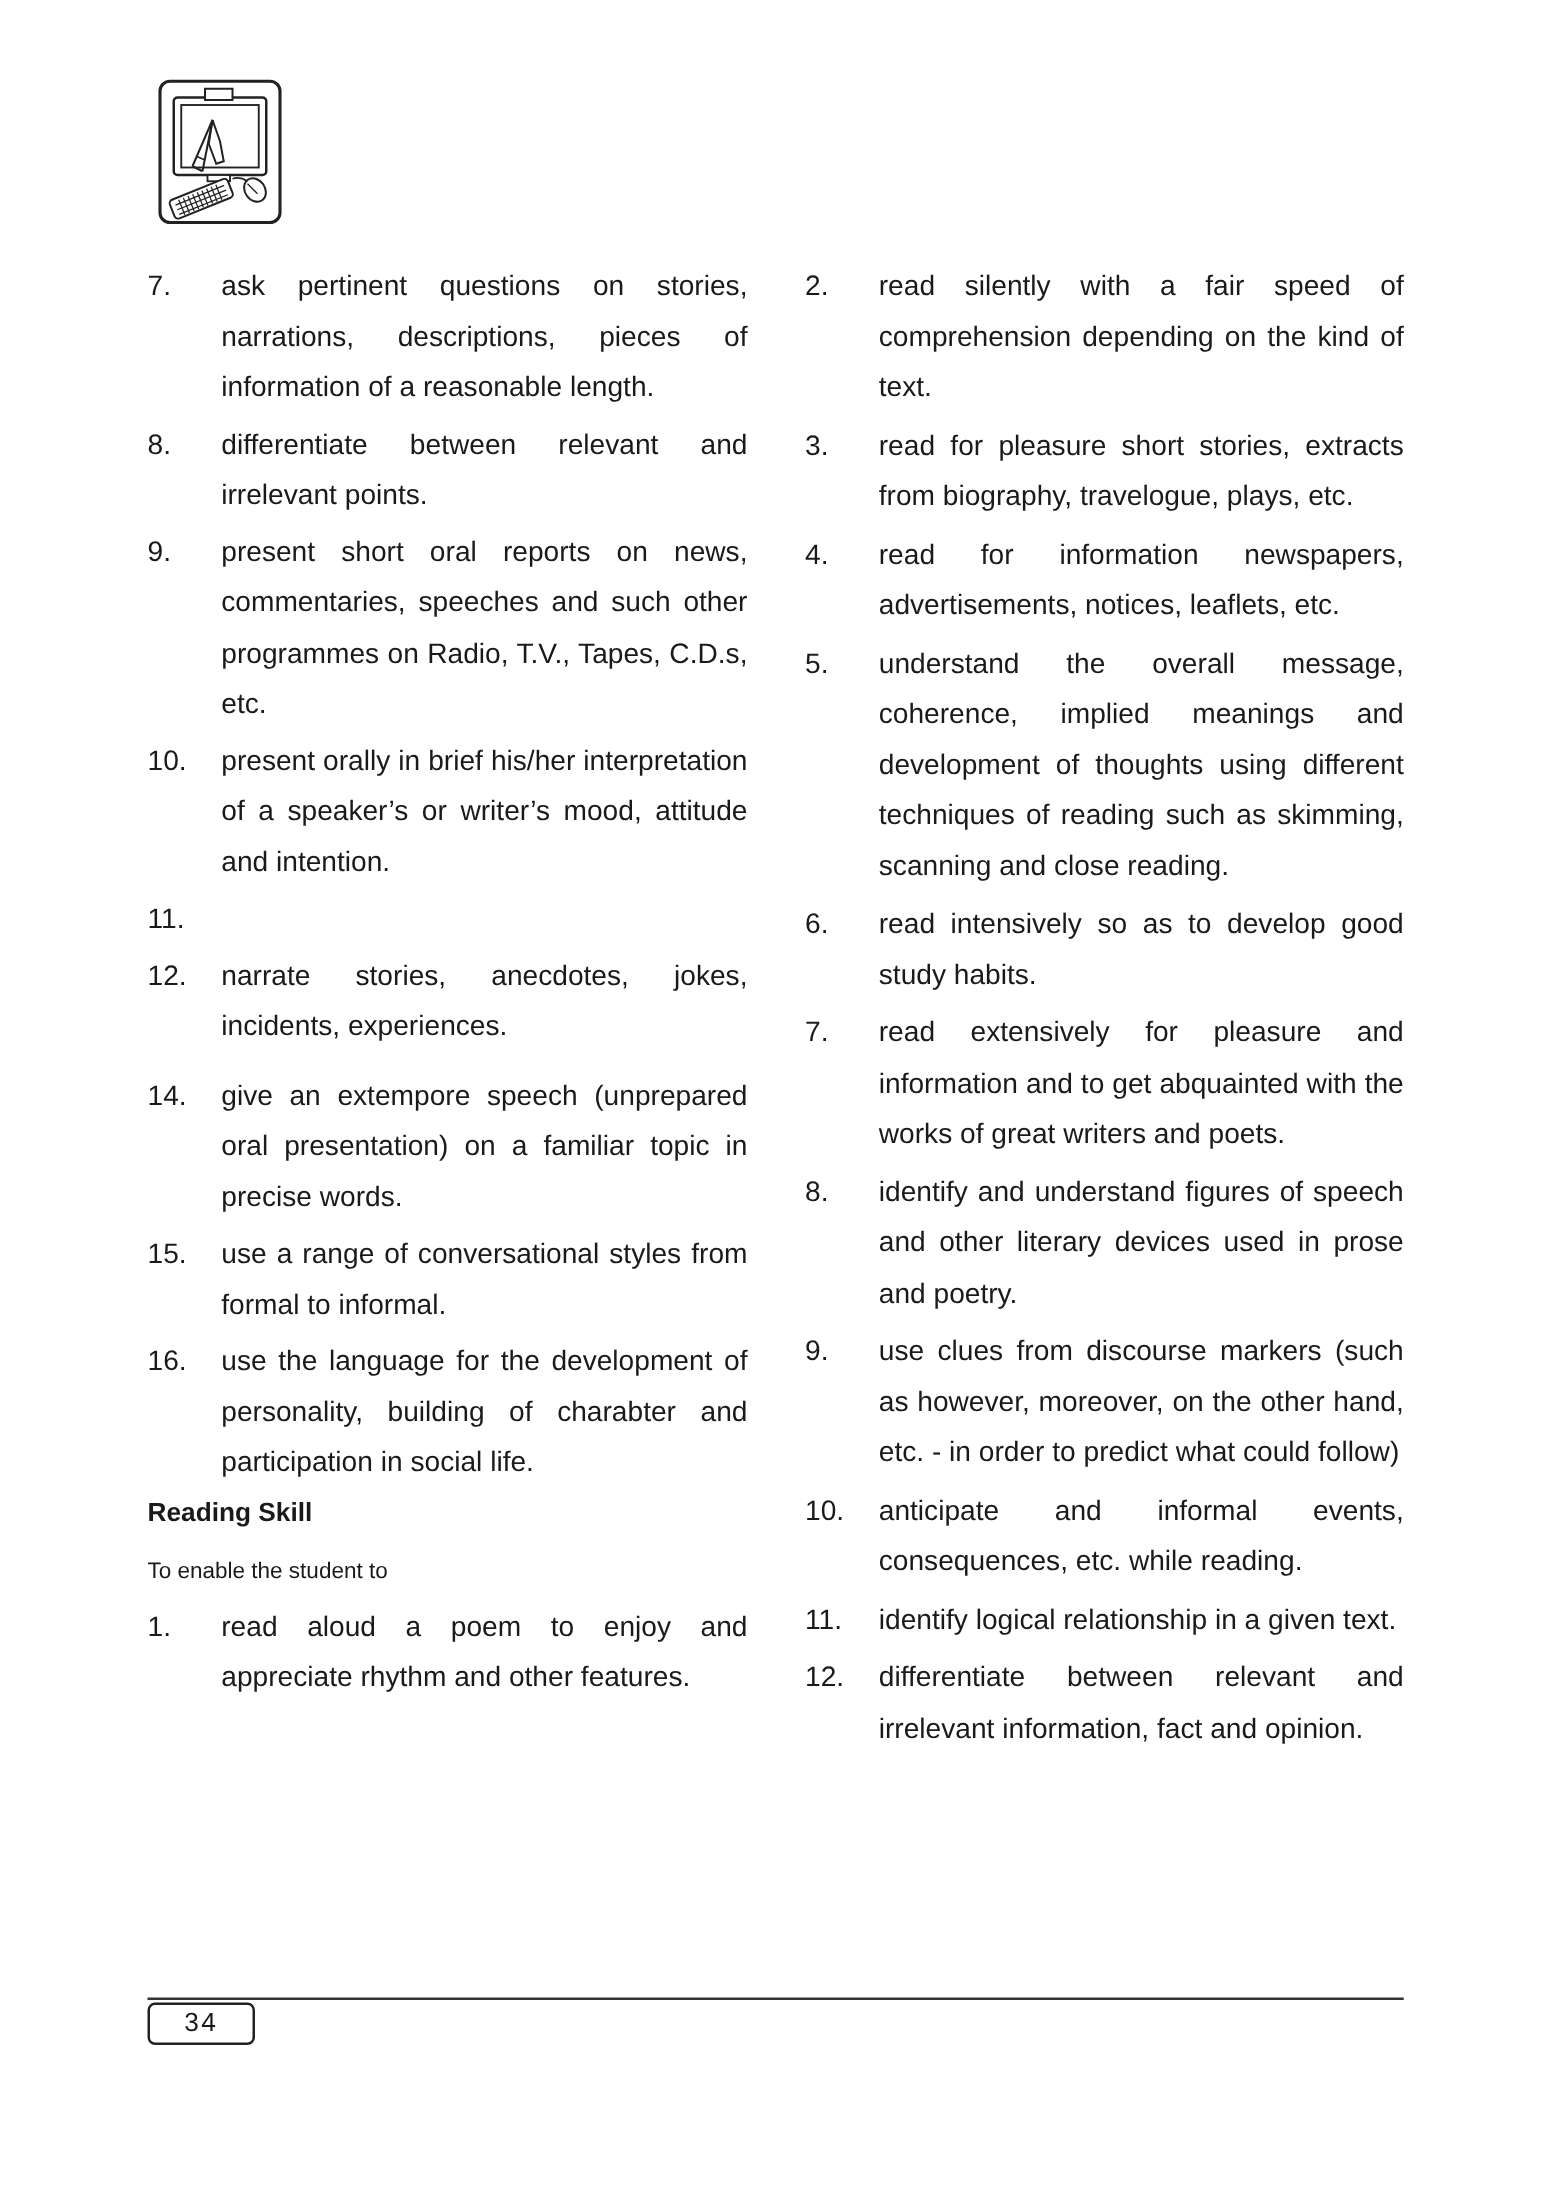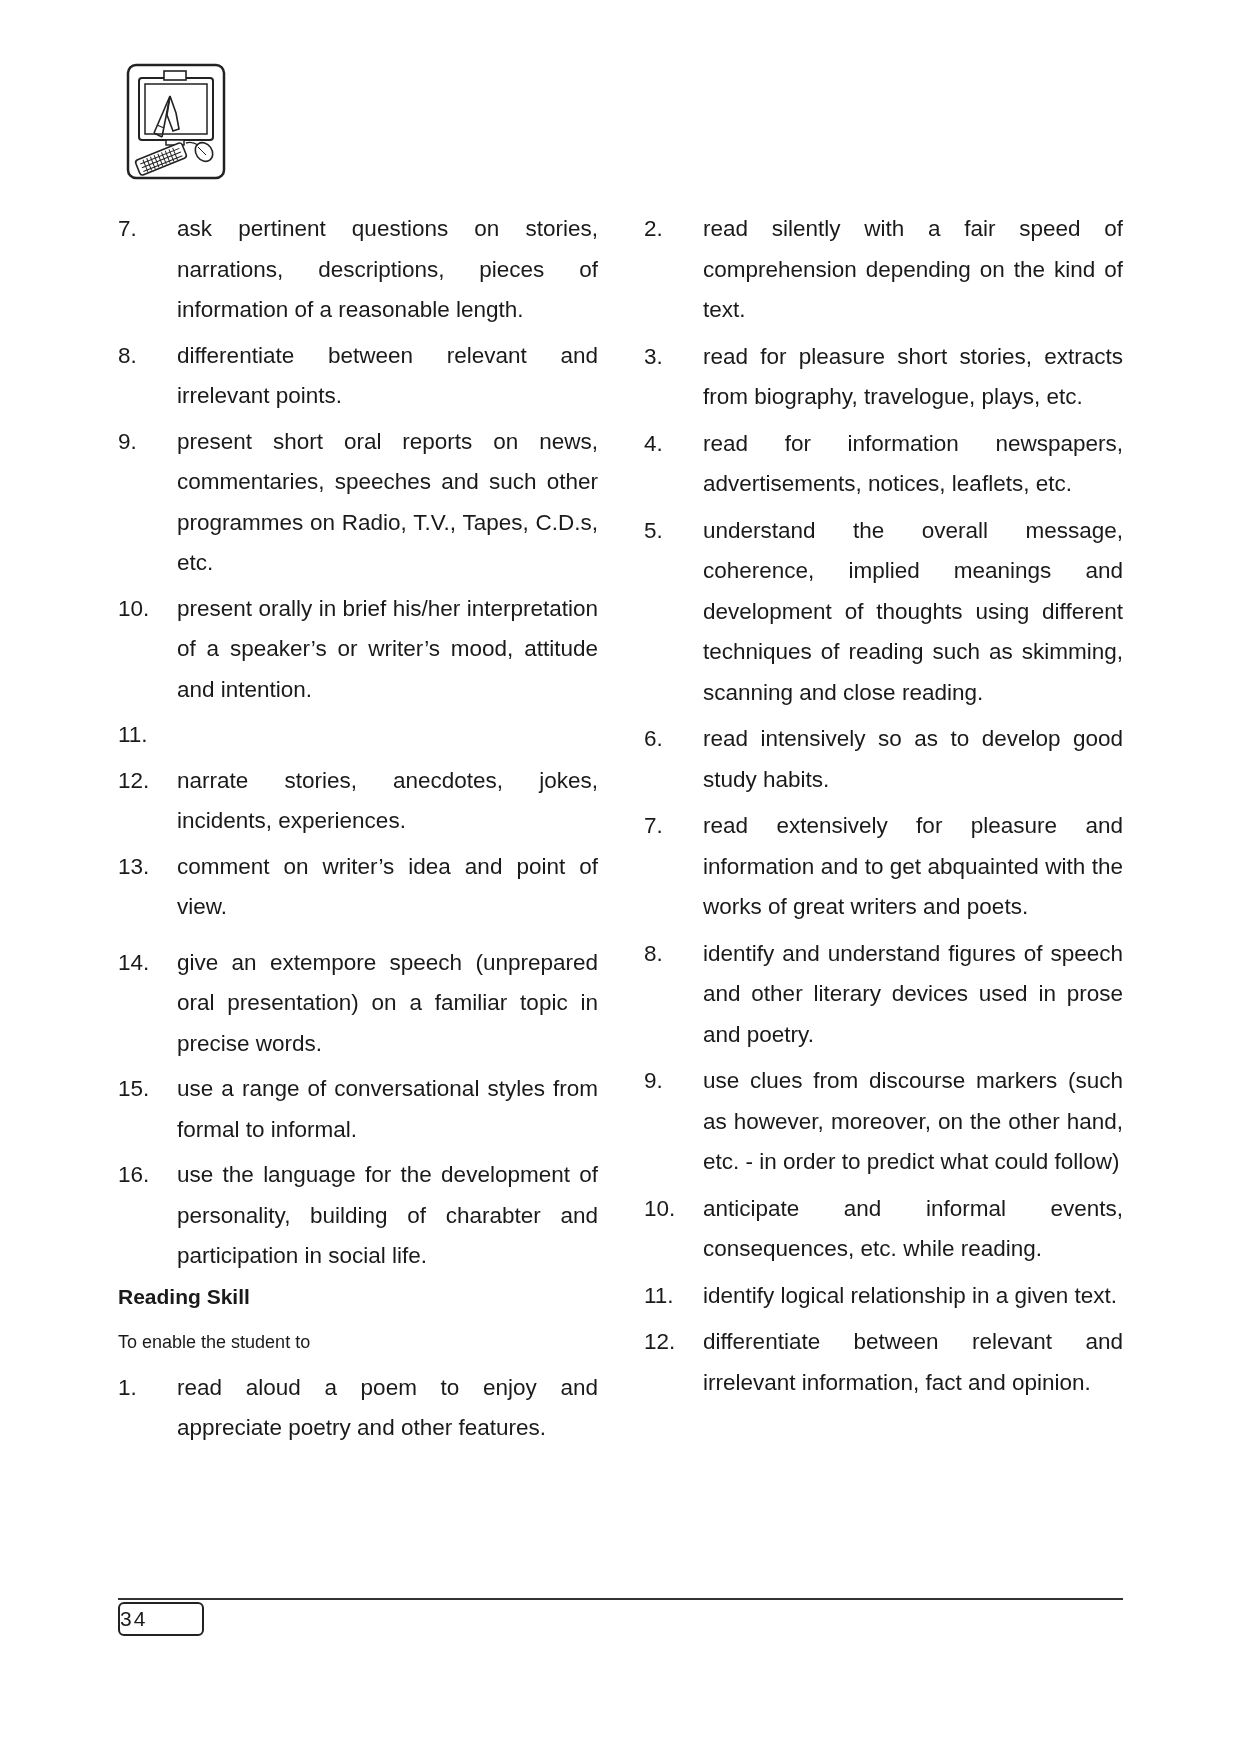--- a/index.html
+++ b/index.html
@@ -66,21 +66,21 @@
       left: 118px;
       top: 1602px;
       width: 86px;
       height: 34px;
       border: 2px solid #222;
       border-radius: 6px;
       box-sizing: border-box;
       font-family: "Liberation Sans Narrow", "Liberation Sans", sans-serif;
       font-size: 21px;
       line-height: 30px;
-      text-align: left;
+      text-align: center;
       letter-spacing: 2px;
     }
   </style>
 </head>
 <body>
 
 <div class="logo">
   <svg width="100" height="117" viewBox="0 0 100 117" xmlns="http://www.w3.org/2000/svg">
     <rect x="2" y="2" width="96" height="113" rx="8" ry="8" fill="#fff" stroke="#222" stroke-width="2.5"></rect>
 
@@ -139,43 +139,39 @@
         <span class="num">10.</span>
         <span class="txt">present orally in brief his/her interpretation of a speaker’s or writer’s mood, attitude and intention.</span>
       </div>
       <div class="item" style="margin-top: 5px;">
         <span class="num">11.</span>
       </div>
       <div class="item" style="margin-top: 5px;">
         <span class="num">12.</span>
         <span class="txt">narrate stories, anecdotes, jokes, incidents, experiences.</span>
       </div>
-      <div class="item" style="margin-top: 5px;">
-        <span class="num">13.</span>
-        <span class="txt">comment on writer’s idea and point of view.</span>
-      </div>
       <div class="item" style="margin-top: 15px;">
         <span class="num">14.</span>
         <span class="txt">give an extempore speech (unprepared oral presentation) on a familiar topic in precise words.</span>
       </div>
       <div class="item" style="margin-top: 5px;">
         <span class="num">15.</span>
         <span class="txt">use a range of conversational styles from formal to informal.</span>
       </div>
       <div class="item" style="margin-top: 5px;">
         <span class="num">16.</span>
         <span class="txt">use the language for the development of personality, building of charabter and participation in social life.</span>
       </div>
     </div>
   <div class="heading" style="margin-top:0px;">Reading Skill</div>
   <div class="plain" style="margin-top:5px;">To enable the student to</div>
   <div id="left-reading" style="margin-top:5px;">
       <div class="item" style="margin-top: 0px;">
         <span class="num">1.</span>
-        <span class="txt">read aloud a poem to enjoy and appreciate poetry and other features.</span>
+        <span class="txt">read aloud a poem to enjoy and appreciate rhythm and other features.</span>
       </div>
     </div>
 </div>
 
 <div class="col col-right">
   <div id="right-reading">
       <div class="item" style="margin-top: 0px;">
         <span class="num">2.</span>
         <span class="txt">read silently with a fair speed of comprehension depending on the kind of text.</span>
       </div>

